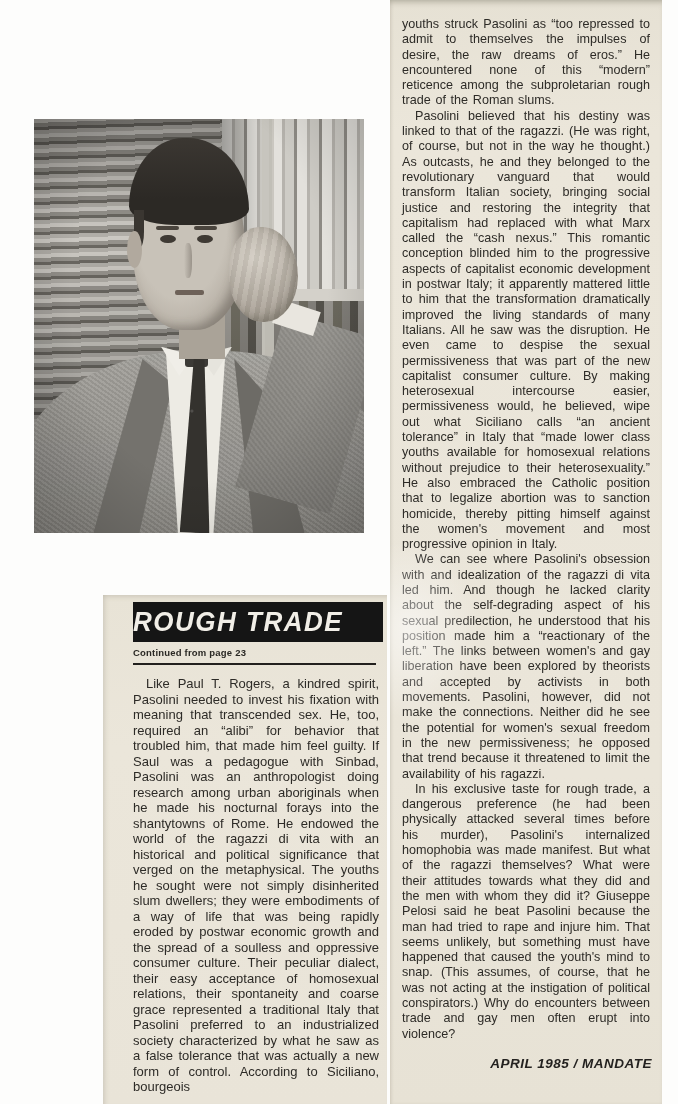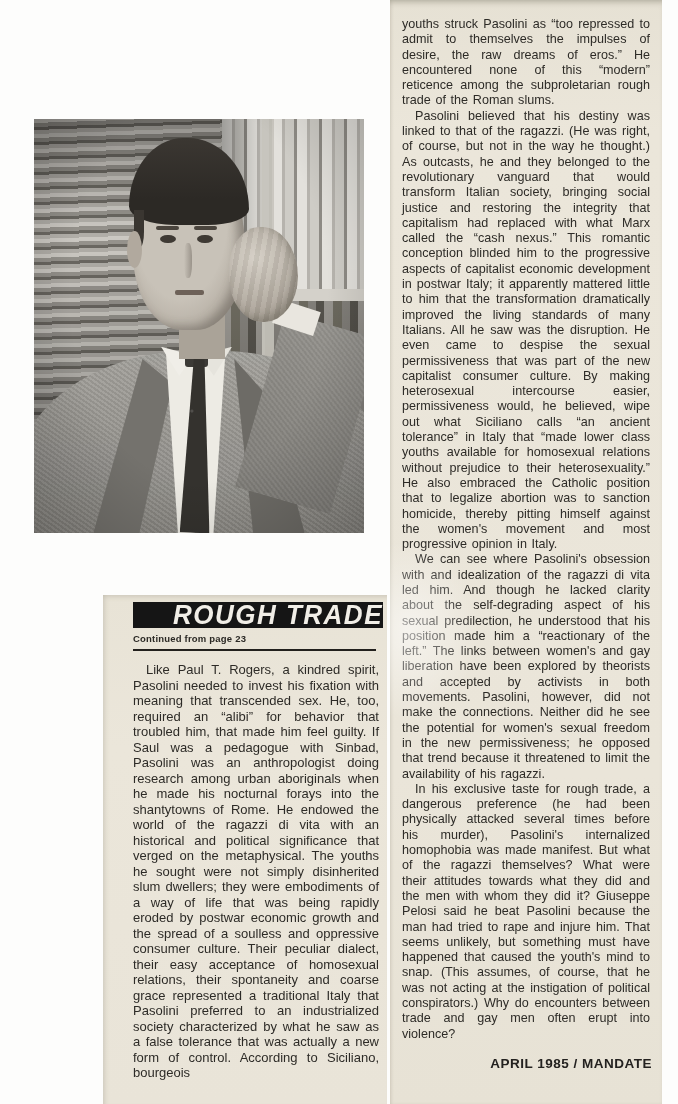--- a/index.html
+++ b/index.html
@@ -38,36 +38,36 @@
   .right-body{
     position:absolute;left:12px;right:12px;top:17px;
     font-size:12.6px;line-height:15.3px;
     color:var(--ink);
     text-align:justify;
     word-spacing:1.2px;
     hyphens:auto;
   }
   .right-footer{
     position:absolute;right:10px;top:1056px;
-    font-size:13.5px;font-weight:bold;
+    font-size:13.5px;font-weight:bold;font-style:italic;
     color:#242220;letter-spacing:.5px;
   }
 
   
   .left-block{
     position:absolute;
     left:103px;top:595px;width:284px;height:509px;
     background:linear-gradient(180deg,#e8e3d6 0%, #ebe6da 30%, #e9e4d8 100%);
     box-shadow:inset 3px 3px 6px -3px rgba(90,85,70,.3);
     padding:0;
   }
   .left-inner{position:absolute;left:30px;right:4px;top:7px;}
   .headline-bar{
-    height:26px;background:var(--bar);
-    display:flex;align-items:center;justify-content:flex-end;
+    height:40px;background:var(--bar);
+    display:flex;align-items:center;justify-content:flex-start;
   }
   .headline-text{
     color:var(--bar-text);
     font-size:26px;font-weight:bold;font-style:italic;
     letter-spacing:1.5px;white-space:nowrap;
     transform:scaleY(1.05);
   }
   .continued{
     margin-top:5px;
     font-size:9.5px;font-weight:bold;

